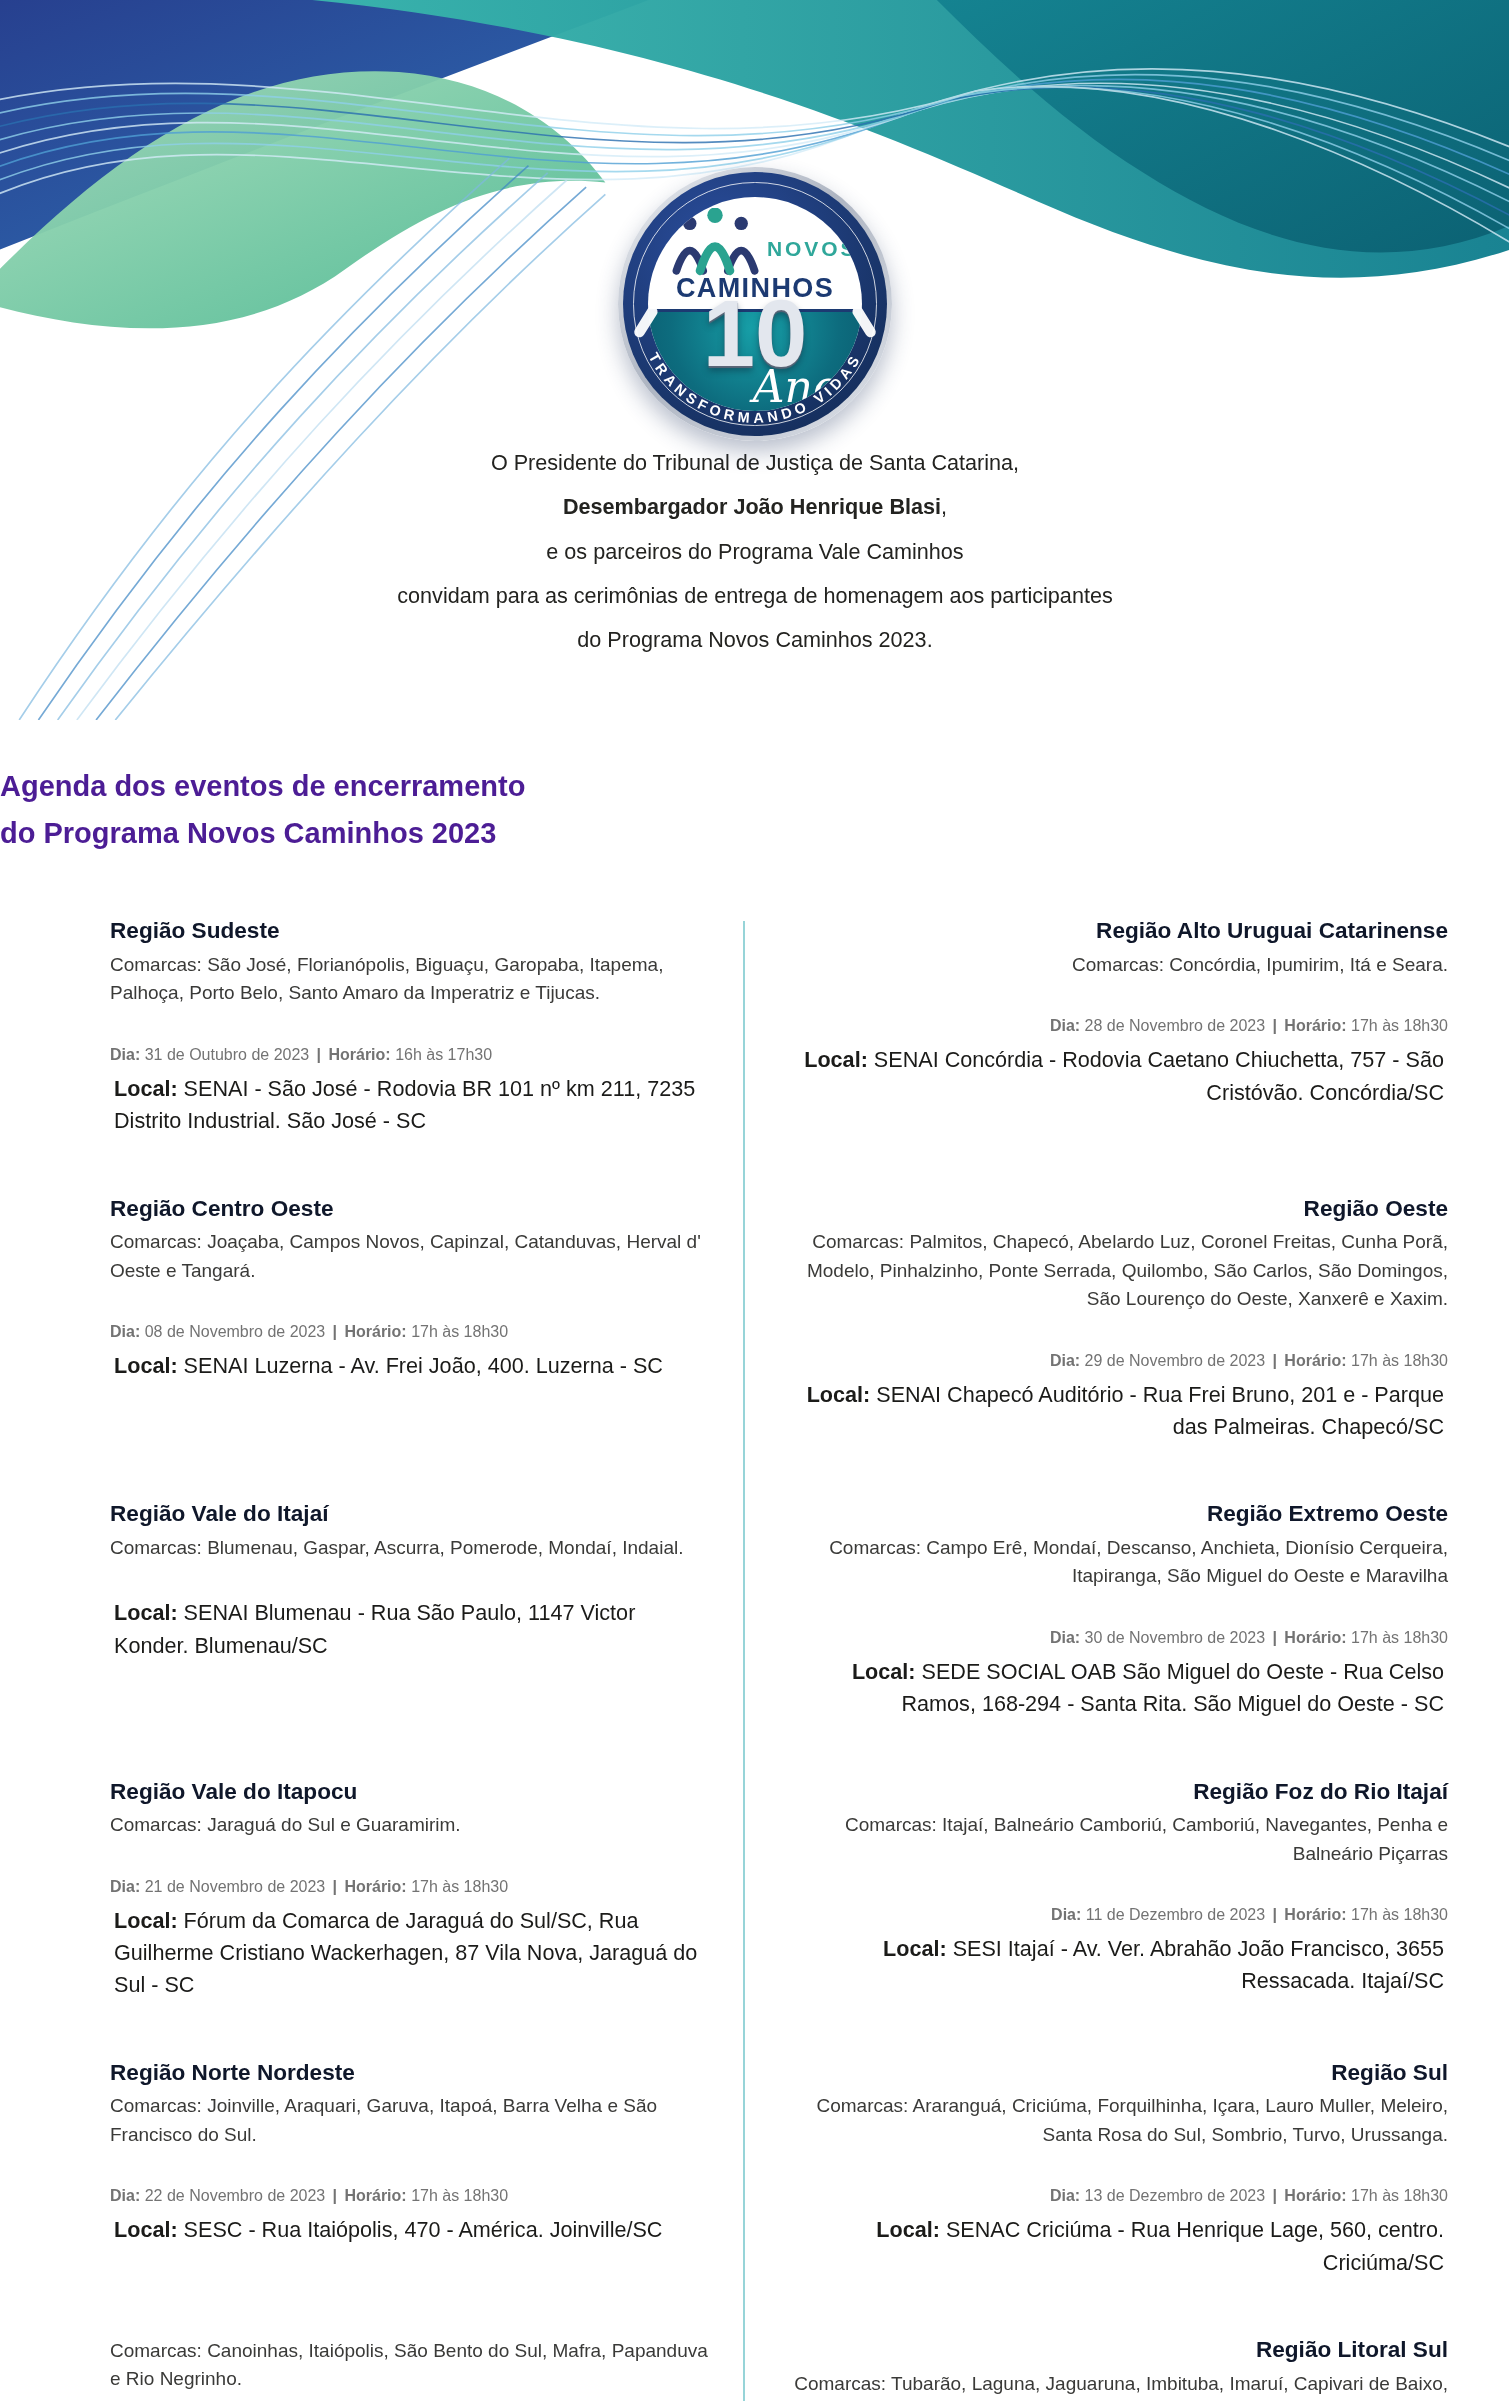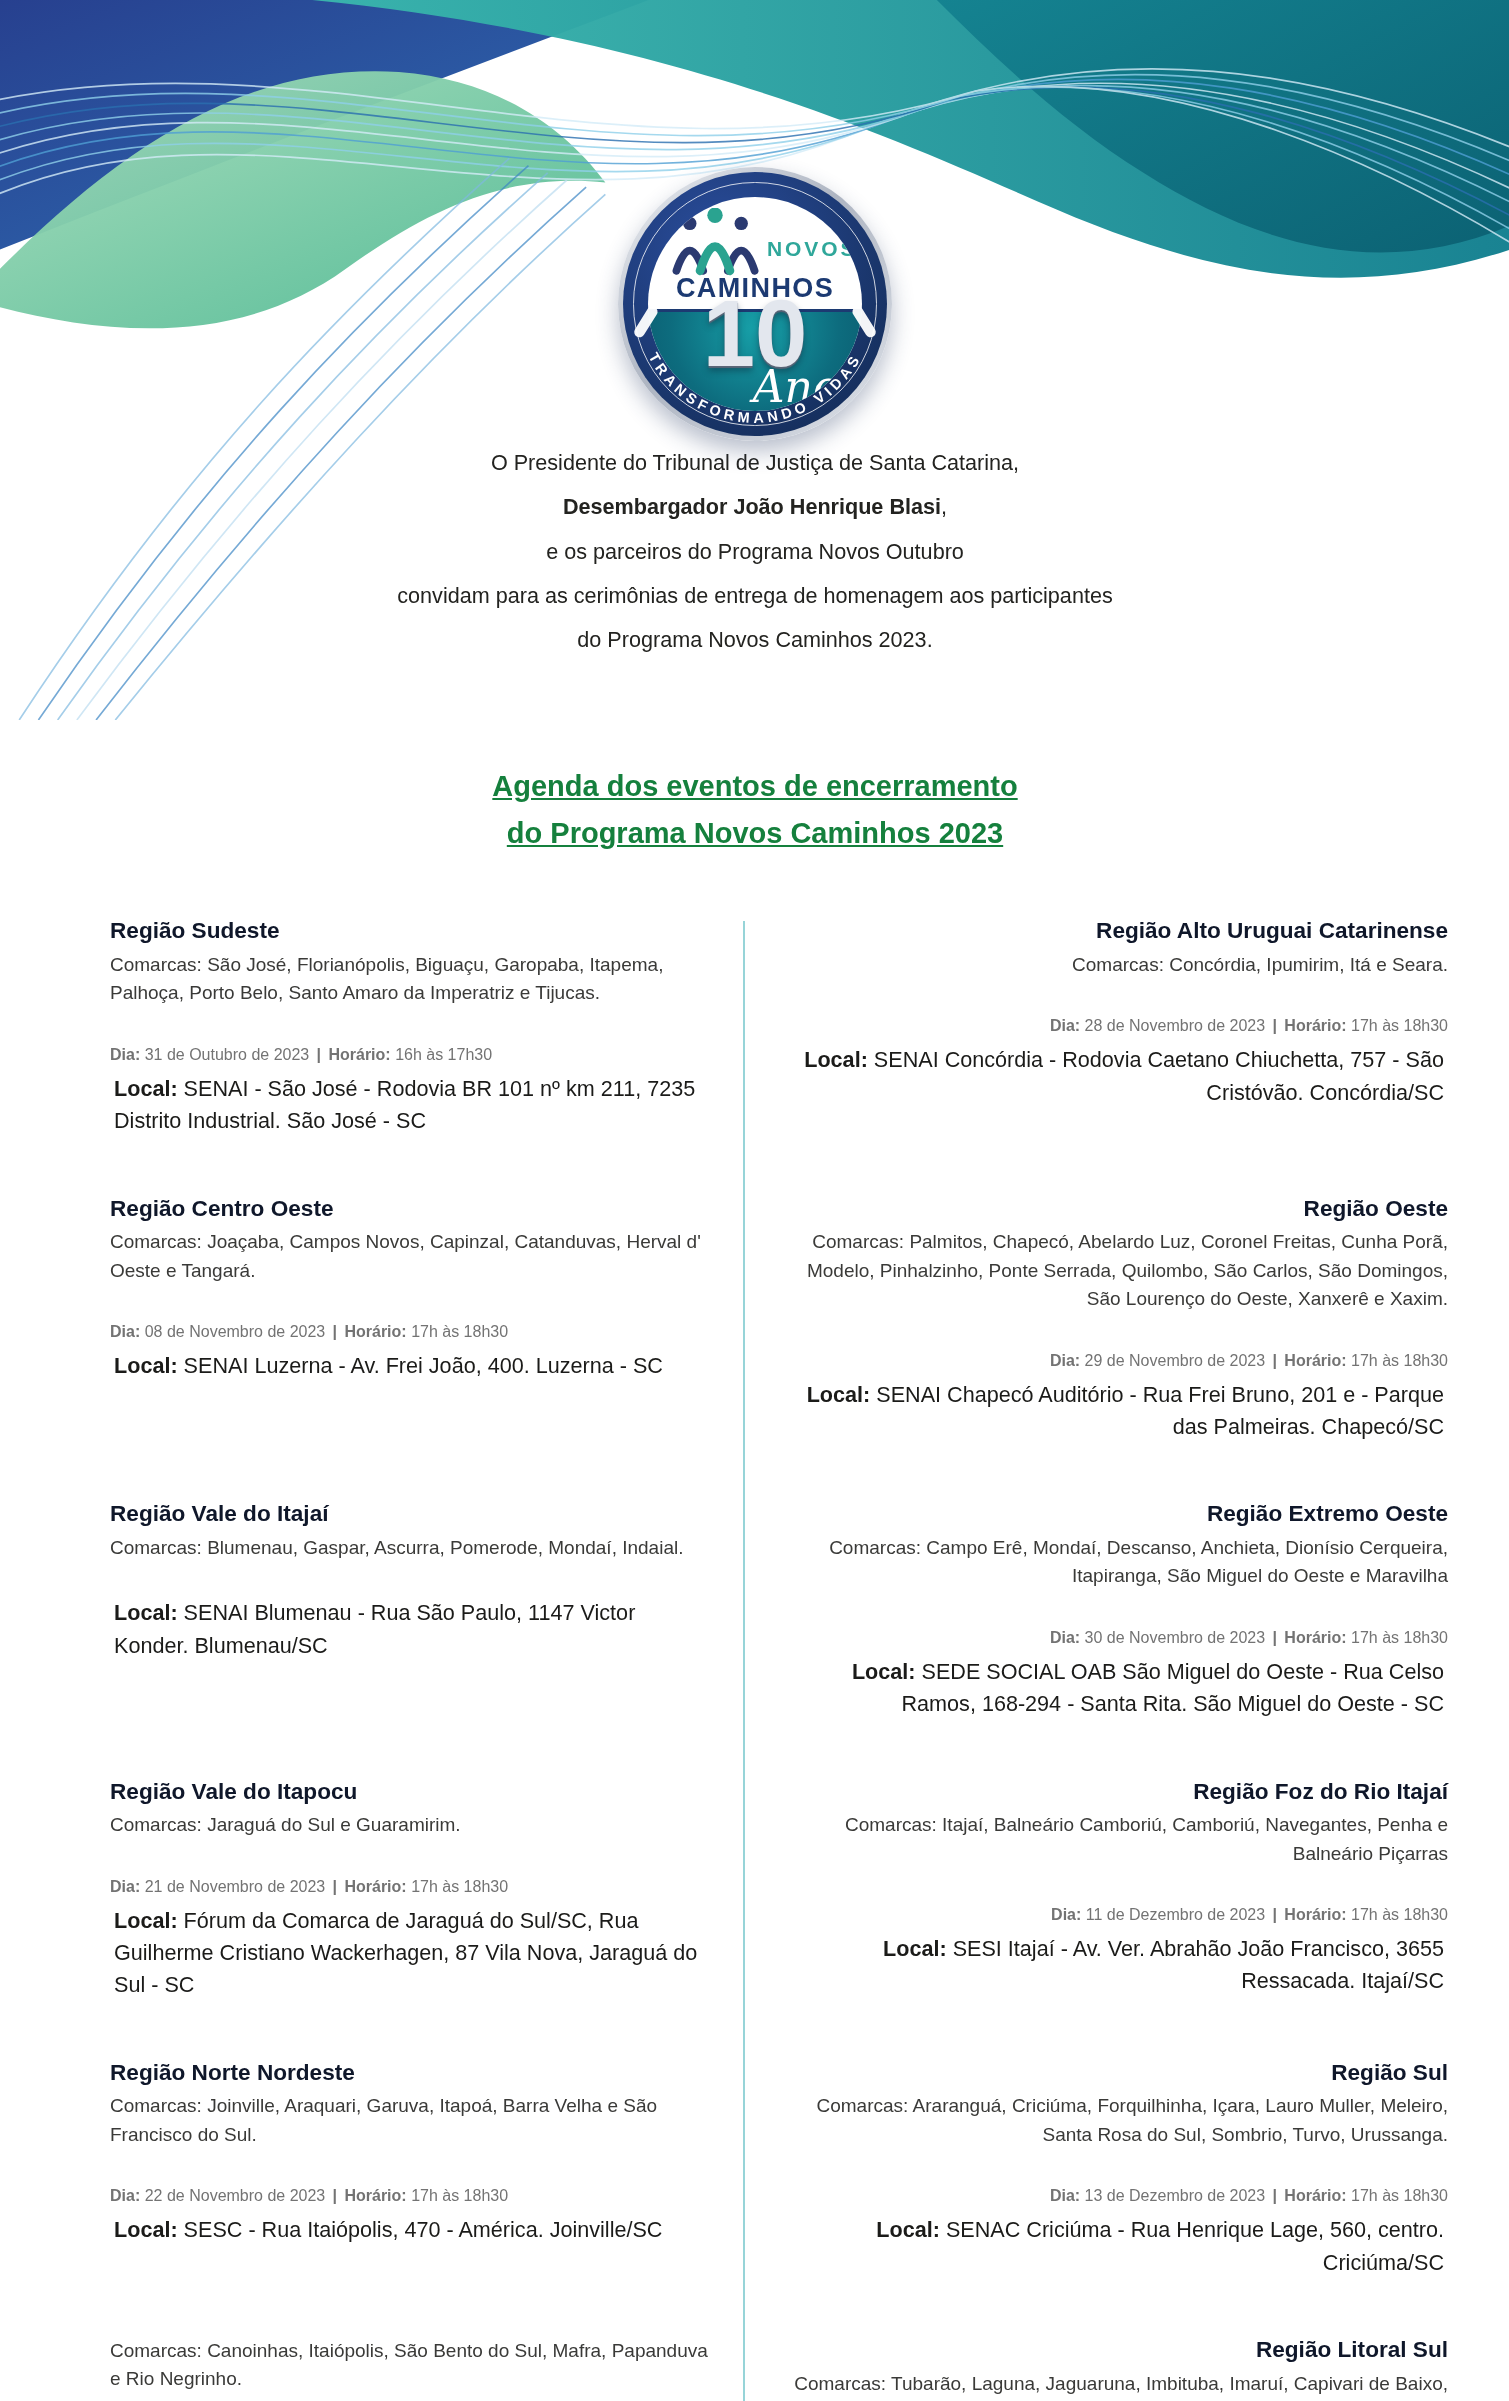--- a/index.html
+++ b/index.html
@@ -27,21 +27,21 @@
   .badge-num{position:absolute;left:0;right:0;top:90px;text-align:center;font-size:94px;line-height:1;
      font-weight:bold;color:#e3e7ee;text-shadow:0 2.4px 1px #5a6577,0 4.8px 7.7px rgba(10,30,50,.45);}
   .badge-anos{position:absolute;left:0;right:0;top:164px;text-align:right;
      font-family:"DejaVu Serif",serif;font-style:italic;font-size:44px;color:#ffffff;}
   .badge-arc{position:absolute;inset:0;}
 
   
   .intro{margin-top:82px;text-align:center;font-size:21.6px;line-height:2.05;color:#232320;}
   .intro .b{font-weight:bold;}
 
-  .agenda-title{margin-top:101px;text-align:center;font-weight:bold;font-size:29px;line-height:1.62;color:#15803d;text-decoration:underline;}
+  .agenda-title{margin-top:101px;font-weight:bold;font-size:29px;line-height:1.62;color:#4c1d95;}
 
   
   .agenda{position:relative;margin-top:61px;display:grid;grid-template-columns:598px 668px;
           column-gap:72px;row-gap:54px;padding:0 61px 0 110px;}
   .agenda .divider{position:absolute;left:743px;top:2.9px;bottom:14.4px;width:1.9px;background:#97d4d8;}
   .region:nth-child(odd){text-align:right;}
   .region:nth-child(even){text-align:left;}
   .r-name{font-size:22.6px;font-weight:bold;margin:0 0 6.7px;color:#0f172a;}
   .r-com{font-size:19px;line-height:1.5;color:#3a3a38;margin:0 0 35px;}
   .r-dl{font-size:16px;line-height:1.5;margin:0 0 5.8px;color:#737373;}
@@ -129,21 +129,21 @@
         <rect x="-36" y="-11" width="72" height="22" rx="11" fill="#ffffff" opacity="0.95" transform="translate(512,322) rotate(58)"></rect>
         <text font-family="Liberation Sans, sans-serif" font-size="30" font-weight="bold" fill="#ffffff" letter-spacing="9">
           <textPath href="#arcPath" startOffset="50%" text-anchor="middle">TRANSFORMANDO VIDAS</textPath>
         </text>
       </svg>
     </div>
 
     <div class="intro">
       <div>O Presidente do Tribunal de Justiça de Santa Catarina,</div>
       <div><span class="b">Desembargador João Henrique Blasi</span><span>,</span></div>
-      <div>e os parceiros do Programa Novos Outubro</div>
+      <div>e os parceiros do Programa Vale Caminhos</div>
       <div>convidam para as cerimônias de entrega de homenagem aos participantes</div>
       <div>do Programa Novos Caminhos 2023.</div>
     </div>
 
     <div class="agenda-title">
       <div>Agenda dos eventos de encerramento</div>
       <div>do Programa Novos Caminhos 2023</div>
     </div>
 
     <div class="agenda">

